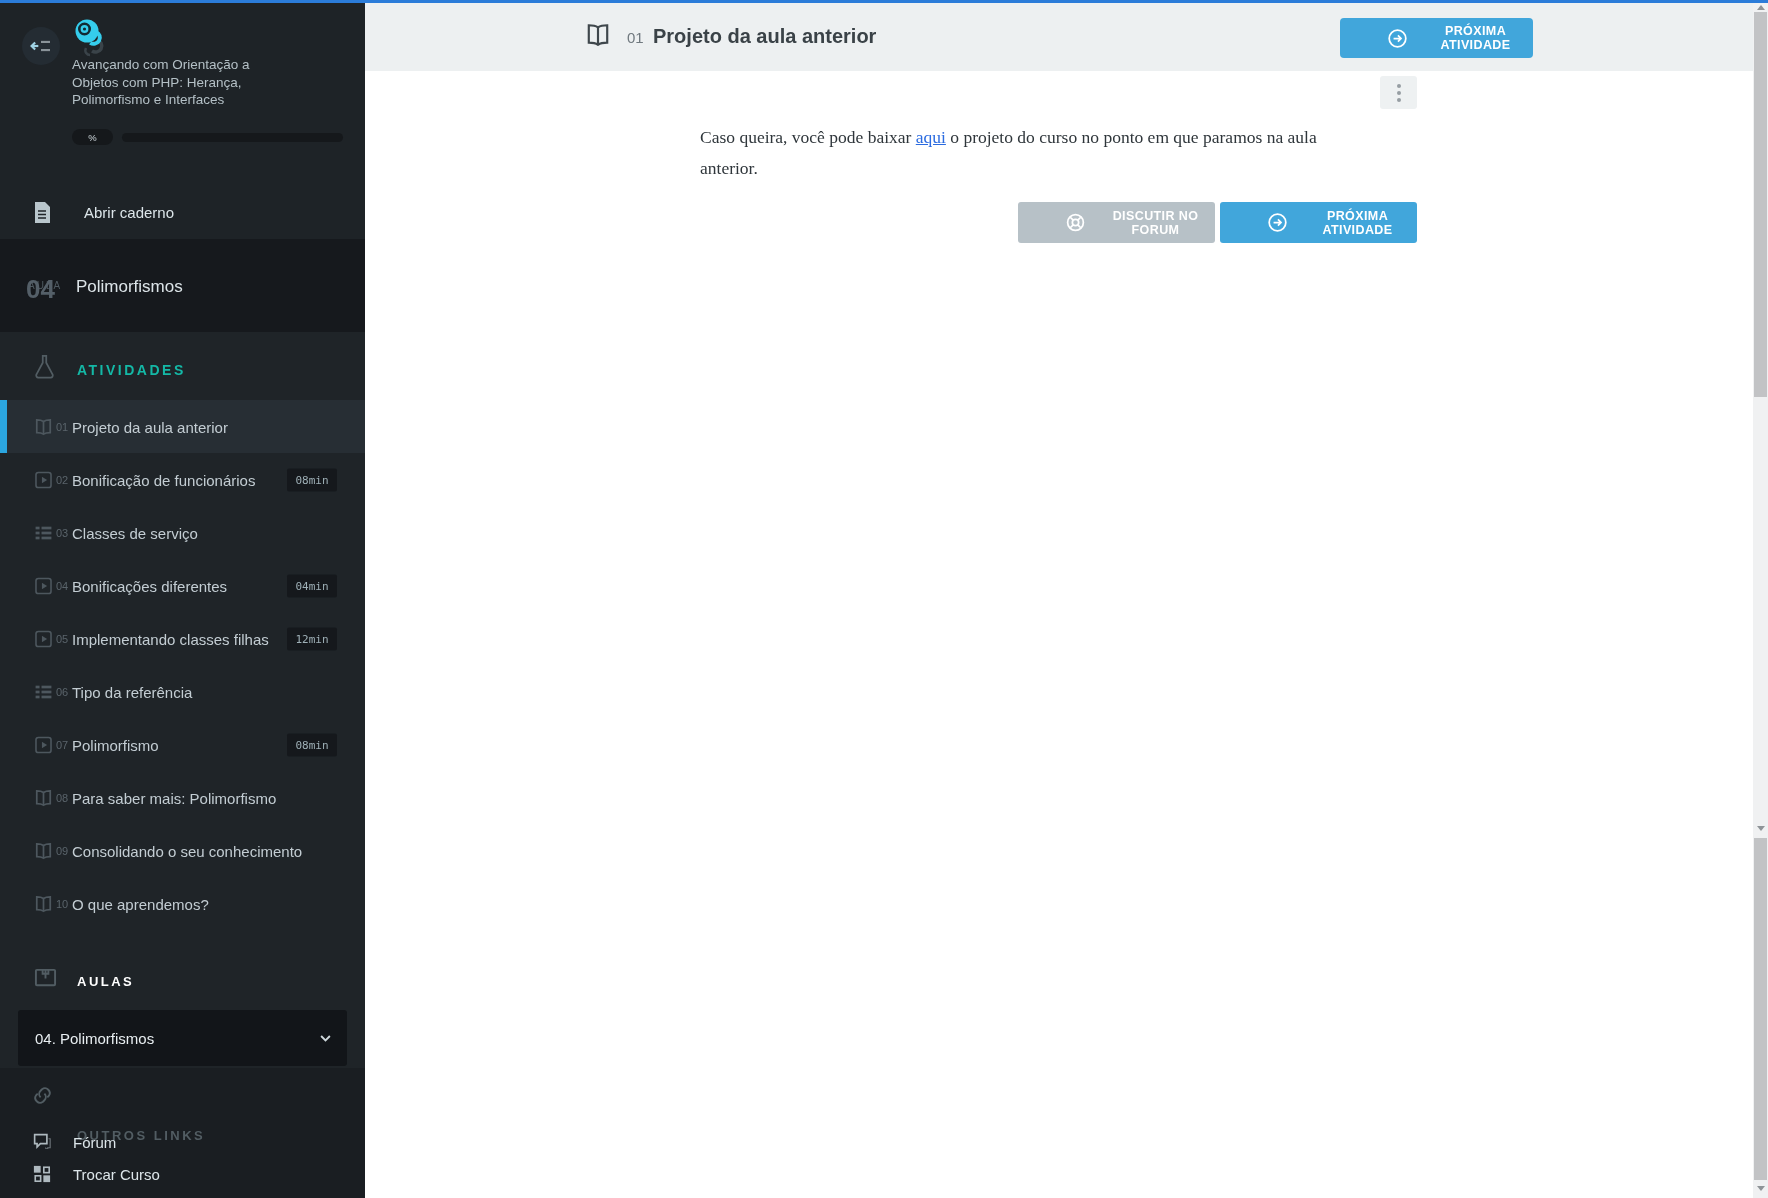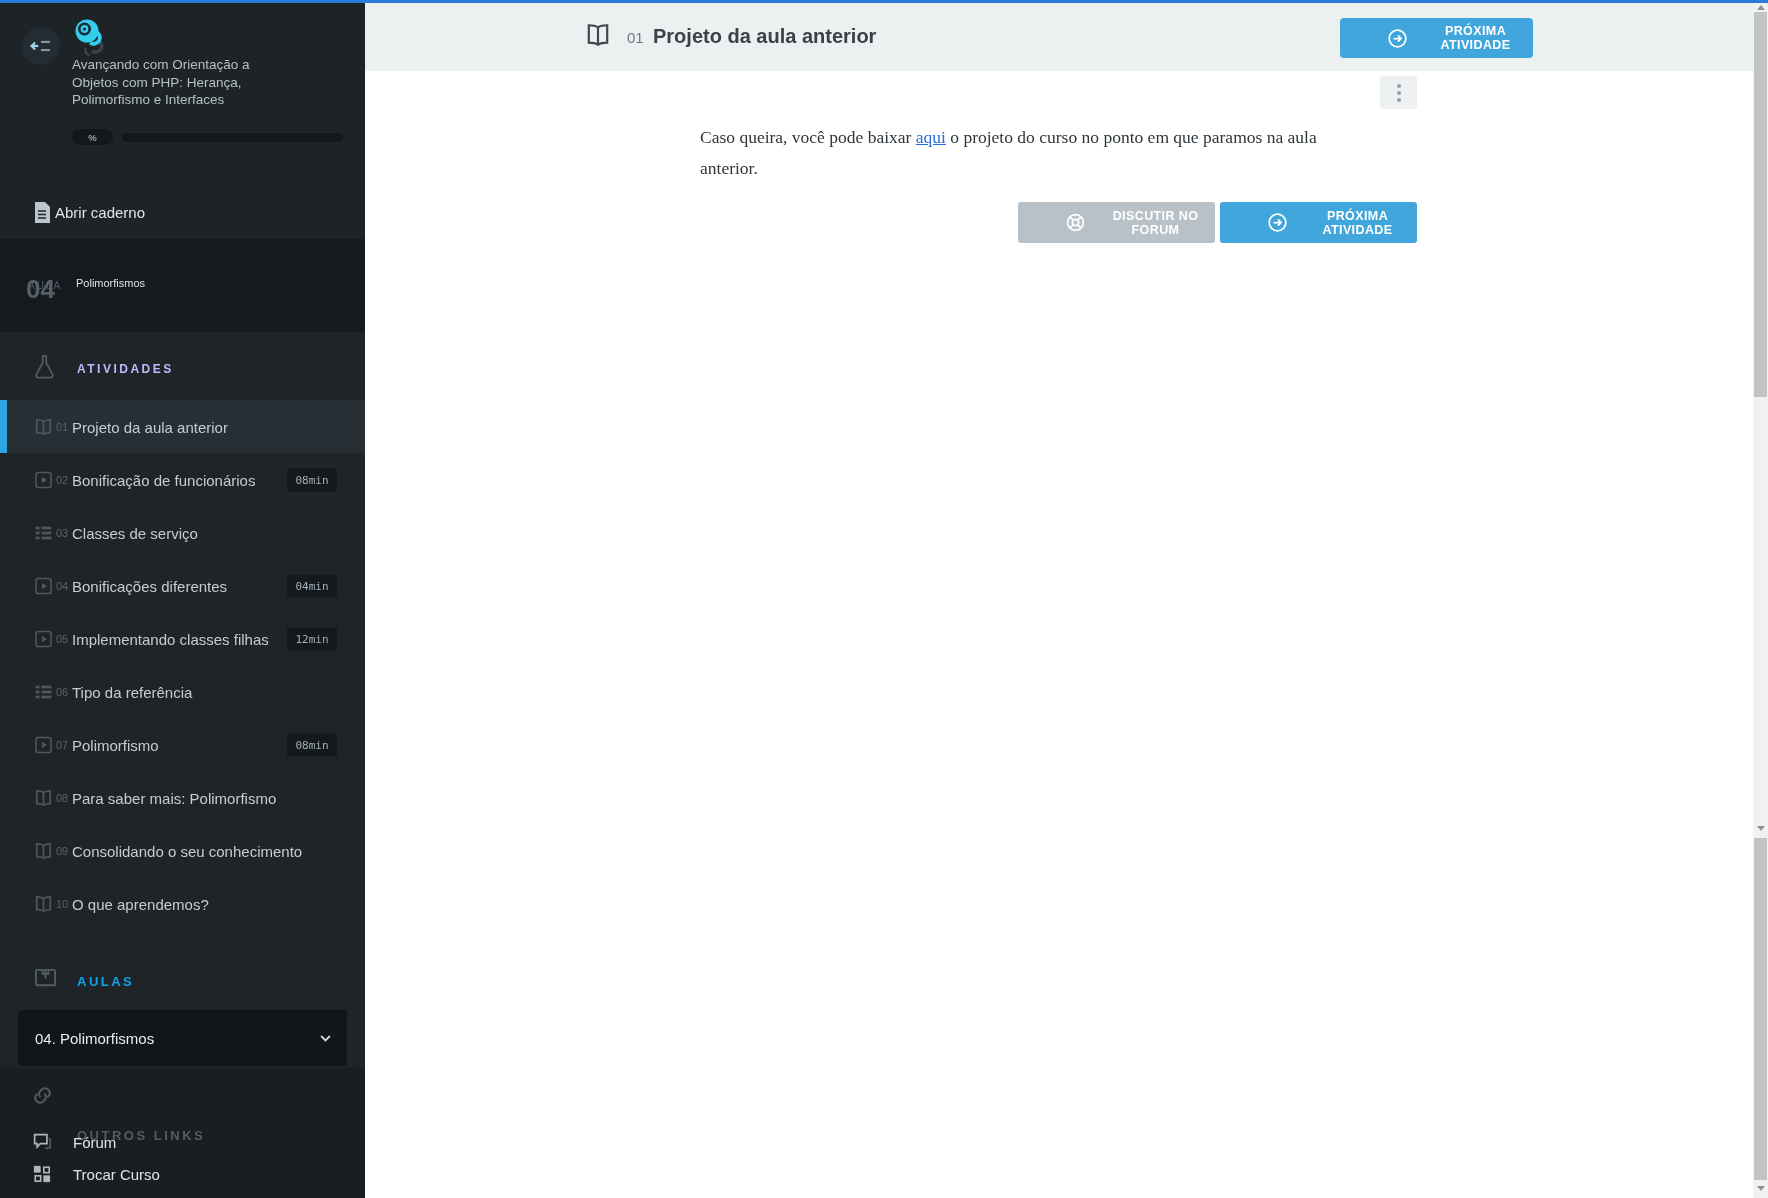--- a/index.html
+++ b/index.html
@@ -18,46 +18,46 @@
     background:#242c33; border:none; cursor:pointer; display:flex; align-items:center; justify-content:center; }
   .collapse-btn svg { width:22px; height:18px; }
   .logo { position:absolute; left:72px; top:18px; width:36px; height:40px; }
   .course-title { position:absolute; left:72px; top:56px; width:270px; font-size:13.5px; line-height:17.5px; color:#b4c0c6; }
   .progress-row { position:absolute; left:72px; top:129px; width:272px; height:16px; }
   .pct-pill { position:absolute; left:0; top:0; width:41px; height:16px; background:#15181b; border-radius:9px;
     color:#cfd8dc; font-size:9.5px; display:flex; align-items:center; justify-content:center; }
   .progress-bar { position:absolute; left:50px; top:3.5px; width:221px; height:9px; background:#15181b; border-radius:5px; }
   .notebook-row { position:absolute; left:0; top:196px; width:365px; height:33px; display:flex; align-items:center; cursor:pointer; }
   .notebook-row .nb-icon { position:absolute; left:34px; width:16px; height:21px; color:#b9c6cc; }
-  .notebook-row .nb-label { position:absolute; left:55px; font-size:15px; color:#dde6ea;text-align:right; }
+  .notebook-row .nb-label { position:absolute; left:84px; font-size:15px; color:#dde6ea;text-align:right; }
 
   .lesson-block { position:relative; height:93px; background:#16191d; }
   .lesson-aula { position:absolute; left:28px; top:24px; font-size:10px; letter-spacing:2px; color:#4f5a61;margin-top:17px; }
   .lesson-num { position:absolute; left:26px; top:35px; font-size:26px; font-weight:bold; color:#545f68; }
-  .lesson-name { position:absolute; left:76px; top:38px; font-size:11px; color:#dce4e8; }
+  .lesson-name { position:absolute; left:76px; top:38px; font-size:17px; color:#dce4e8; }
 
   .section-activities { position:relative; height:616px; }
   .section-header { position:relative; height:68px; }
   .section-header .sh-icon { position:absolute; left:34px; top:22px; width:21px; height:27px; color:#525d63; }
-  .section-header .sh-label { position:absolute; left:77px; top:30px; font-size:12px; font-weight:bold; letter-spacing:2.5px; color:#c4b5fd; }
+  .section-header .sh-label { position:absolute; left:77px; top:30px; font-size:14px; font-weight:bold; letter-spacing:2.5px; color:#14b8a6; }
   .act-list { list-style:none; }
   .act-row { position:relative; height:53px; cursor:pointer; }
   .act-row.active { background:#272e34; }
   .act-row.active::before { content:""; position:absolute; left:0; top:0; width:7px; height:100%; background:#2ba6e0; }
   .act-icon { position:absolute; left:34px; top:50%; transform:translateY(-50%); width:19px; height:19px; color:#4d575e; }
   .act-icon svg { width:19px; height:19px; display:block; }
   .act-num { position:absolute; left:56px; top:50%; transform:translateY(-50%); font-size:11px; color:#5a646b; }
   .act-label { position:absolute; left:72px; top:50%; transform:translateY(-50%); font-size:15px; color:#c3cdd3; white-space:nowrap; }
   .act-badge { position:absolute; right:28px; top:50%; transform:translateY(-50%); width:50px; height:23px;
     background:#15181c; color:#9fb0b7; font-family:"DejaVu Sans Mono", monospace; font-size:11px; border-radius:2px;
     display:flex; align-items:center; justify-content:center; }
 
   .section-aulas { position:relative; height:120px; }
   .aulas-header-icon { position:absolute; left:34px; top:18px; width:23px; height:24px; color:#525d63; }
-  .aulas-header-label { position:absolute; left:77px; top:26px; font-size:13px; font-weight:bold; letter-spacing:2.5px; color:#0ea5e9; }
+  .aulas-header-label { position:absolute; left:77px; top:26px; font-size:13px; font-weight:bold; letter-spacing:2.5px; color:#ffffff; }
   .lesson-select { position:absolute; left:18px; top:62px; width:329px; height:56px; background:#121519; border-radius:3px;
     cursor:pointer; display:flex; align-items:center; }
   .lesson-select .ls-label { margin-left:17px; font-size:15px; color:#e8eef1; }
   .lesson-select .ls-chevron { position:absolute; right:14px; width:15px; height:15px; color:#cfd8dc; }
 
   .section-links { position:relative; height:130px; background:#1a1e22; }
   .links-header-icon { position:absolute; left:31px; top:16px; width:23px; height:23px; color:#525d63; }
   .links-header-label { position:absolute; left:77px; top:24px; font-size:13px; font-weight:bold; letter-spacing:2.5px; color:#525d63;margin-top:36px; }
   .link-row { position:absolute; left:0; width:365px; height:30px; cursor:pointer; }
   .link-row.forum { top:60px; }

